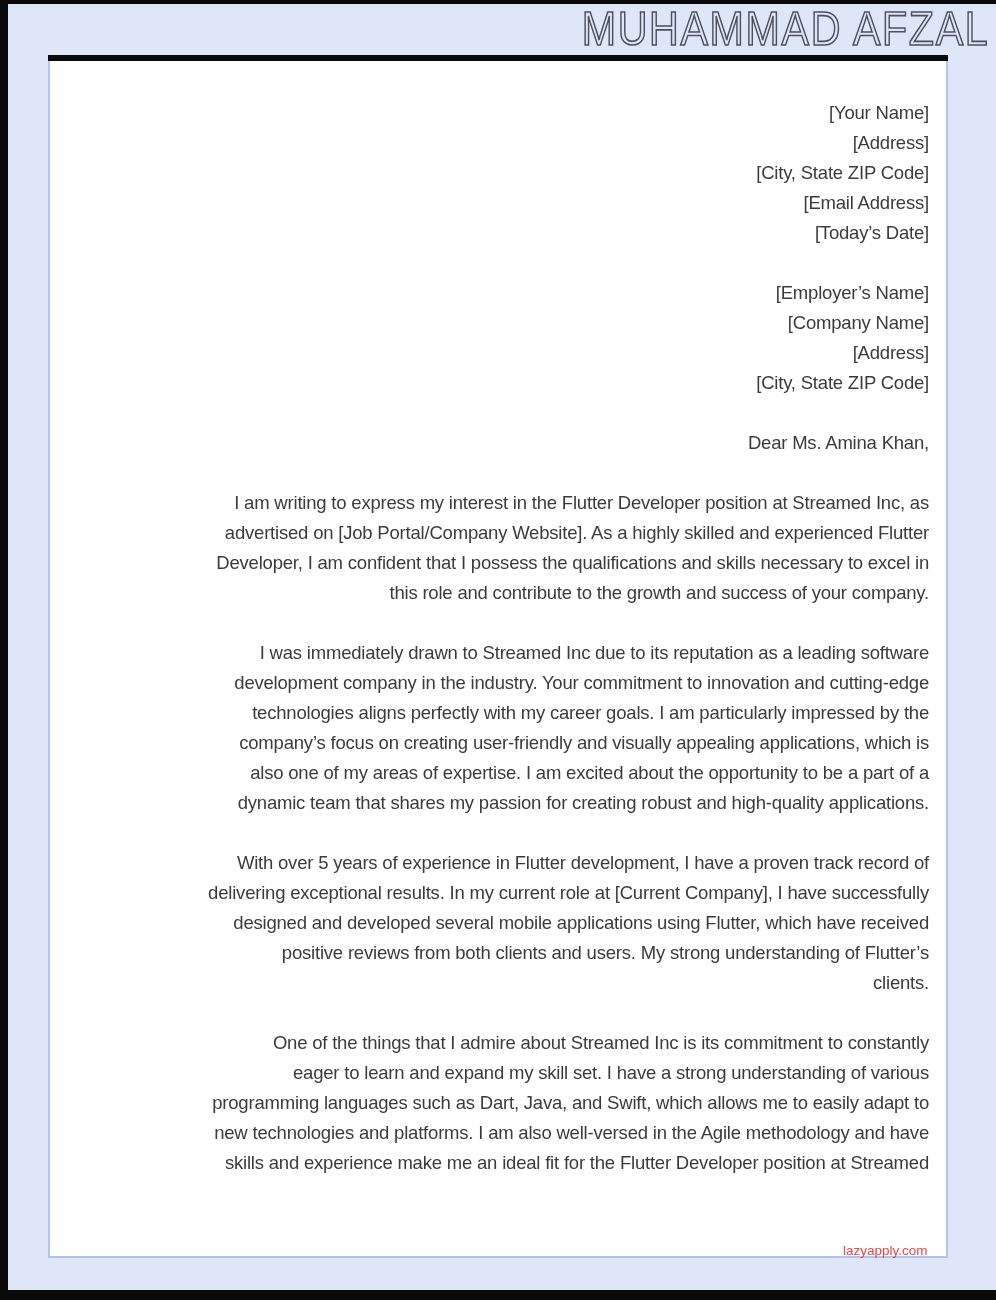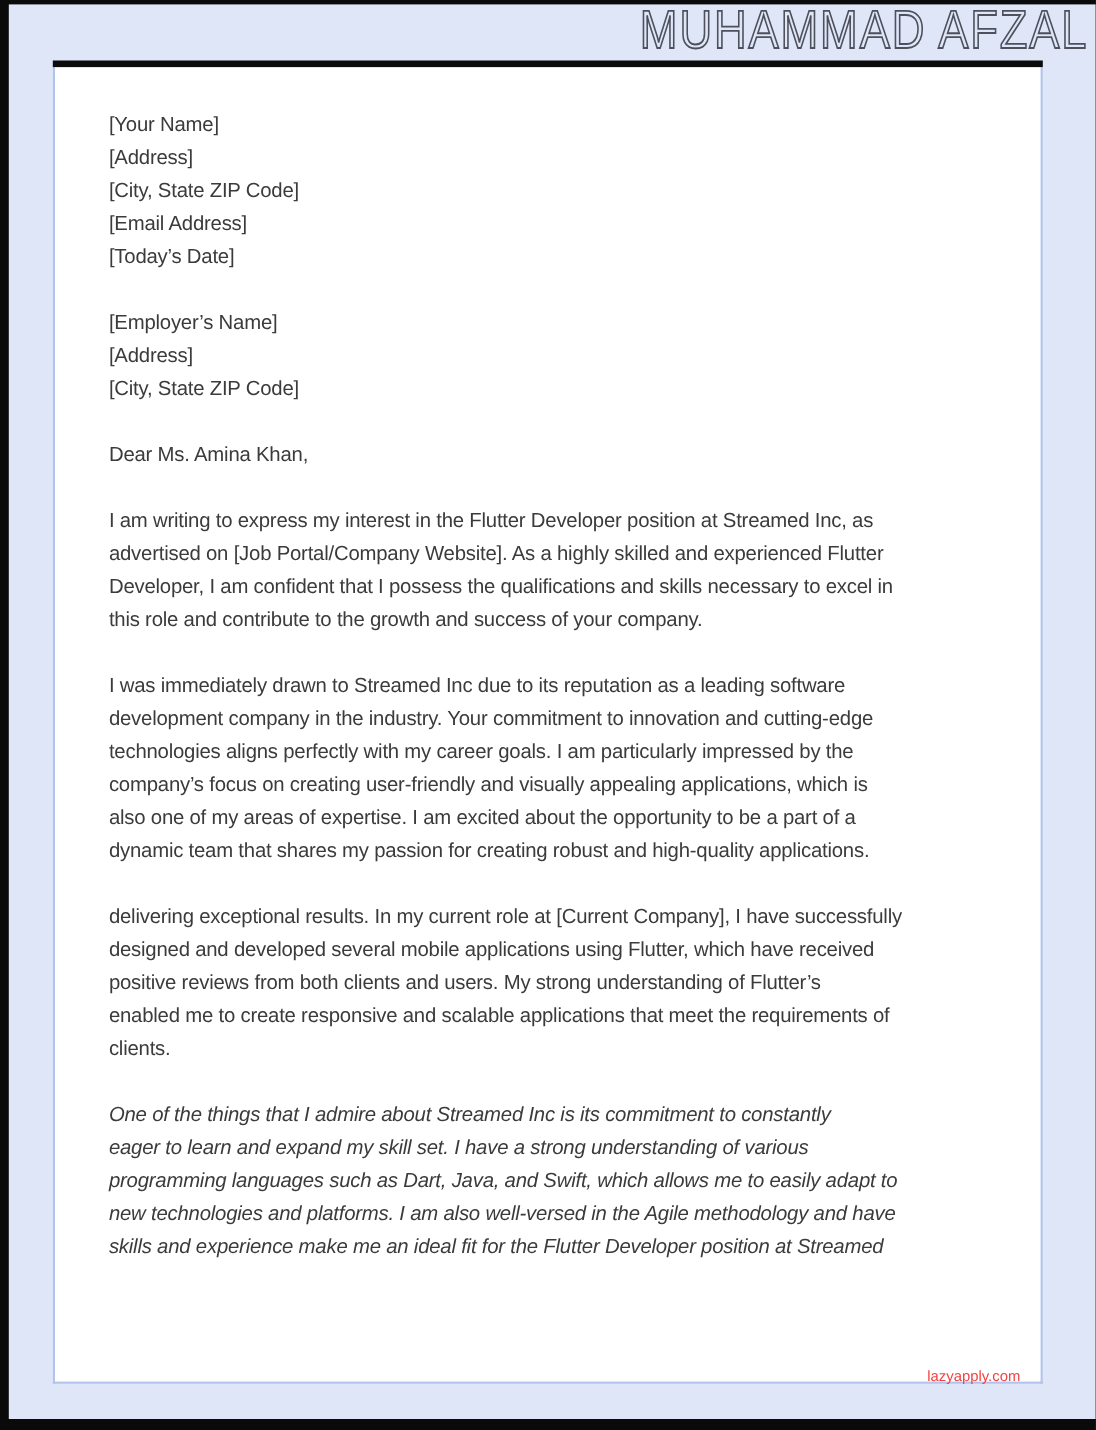--- a/index.html
+++ b/index.html
@@ -68,24 +68,24 @@
     top: 98px;
     width: 830px;
     z-index: 2;
     color: #3b3b3b;
     font-size: 18.5px;
     letter-spacing: -0.2px;
     line-height: 30px;
   }
   .block {
     margin: 0 0 30px 0;
+    text-align: right;
   }
   .block:last-child {
     margin-bottom: 15px;
-    font-style: italic;
   }
   .line {
     white-space: nowrap;
     height: 30px;
   }
   .watermark {
     position: absolute;
     left: 843px;
     top: 1242px;
     z-index: 3;
@@ -111,20 +111,21 @@
     <div class="block">
         <div class="line">[Your Name]</div>
         <div class="line">[Address]</div>
         <div class="line">[City, State ZIP Code]</div>
         <div class="line">[Email Address]</div>
         <div class="line">[Today’s Date]</div>
       </div>
 
     <div class="block">
         <div class="line">[Employer’s Name]</div>
+        <div class="line">[Company Name]</div>
         <div class="line">[Address]</div>
         <div class="line">[City, State ZIP Code]</div>
       </div>
 
     <div class="block">
       <div class="line">Dear Ms. Amina Khan,</div>
     </div>
 
     <div class="block">
         <div class="line">I am writing to express my interest in the Flutter Developer position at Streamed Inc, as</div>
@@ -136,24 +137,24 @@
     <div class="block">
         <div class="line">I was immediately drawn to Streamed Inc due to its reputation as a leading software</div>
         <div class="line">development company in the industry. Your commitment to innovation and cutting-edge</div>
         <div class="line">technologies aligns perfectly with my career goals. I am particularly impressed by the</div>
         <div class="line">company’s focus on creating user-friendly and visually appealing applications, which is</div>
         <div class="line">also one of my areas of expertise. I am excited about the opportunity to be a part of a</div>
         <div class="line">dynamic team that shares my passion for creating robust and high-quality applications.</div>
       </div>
 
     <div class="block">
+        <div class="line">With over 5 years of experience in Flutter development, I have a proven track record of</div>
         <div class="line">delivering exceptional results. In my current role at [Current Company], I have successfully</div>
         <div class="line">designed and developed several mobile applications using Flutter, which have received</div>
         <div class="line">positive reviews from both clients and users. My strong understanding of Flutter’s</div>
-        <div class="line">enabled me to create responsive and scalable applications that meet the requirements of</div>
         <div class="line">clients.</div>
       </div>
 
     <div class="block">
         <div class="line">One of the things that I admire about Streamed Inc is its commitment to constantly</div>
         <div class="line">eager to learn and expand my skill set. I have a strong understanding of various</div>
         <div class="line">programming languages such as Dart, Java, and Swift, which allows me to easily adapt to</div>
         <div class="line">new technologies and platforms. I am also well-versed in the Agile methodology and have</div>
         <div class="line">skills and experience make me an ideal fit for the Flutter Developer position at Streamed</div>
       </div>

